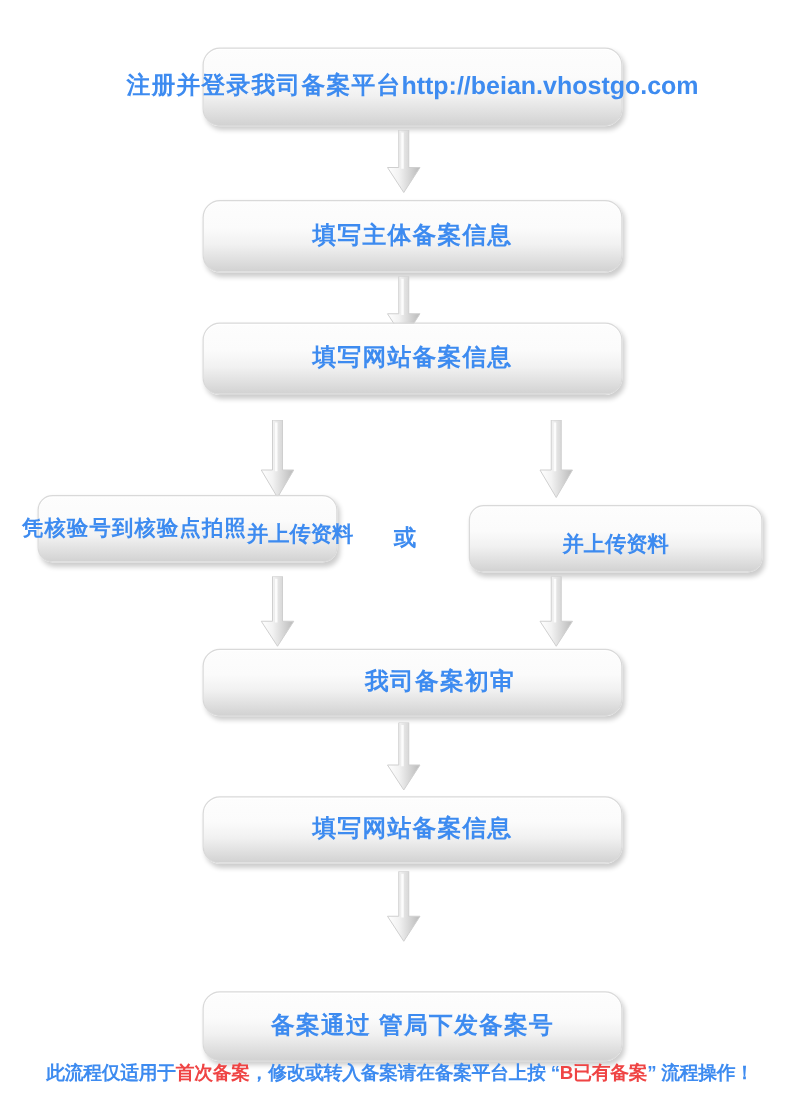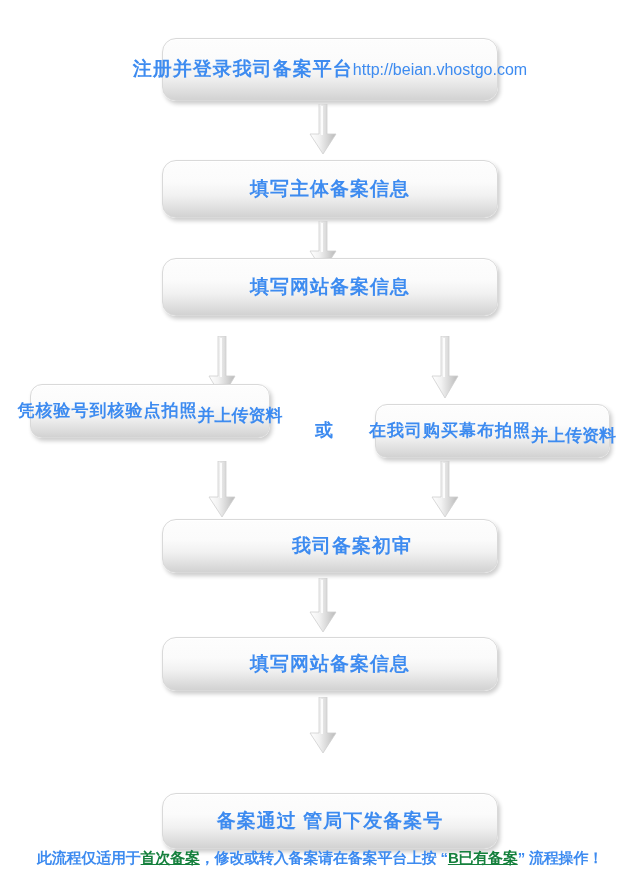--- a/index.html
+++ b/index.html
@@ -45,32 +45,32 @@
     line-height: 1.18;
   }
 
   .node .line1 {
     font-size: 19px;
     font-weight: bold;
     letter-spacing: 1px;
     white-space: nowrap;
   }
   .node .line2 {
-    font-size: 16px;
-    font-weight: normal;
+    font-size: 20px;
+    font-weight: bold;
     letter-spacing: 0px;
     white-space: nowrap;
     margin-top: 1px;
   }
 
   
   #node-register  { left: 162px; top: 38px;  width: 336px; height: 63px; }
   #node-subject   { left: 162px; top: 160px; width: 336px; height: 58px; }
   #node-website   { left: 162px; top: 258px; width: 336px; height: 58px; }
-  #node-branch-left  { left: 30px;  top: 384px; width: 240px; height: 54px; border-radius: 12px; }
+  #node-branch-left  { left: 30px;  top: 396px; width: 240px; height: 54px; border-radius: 12px; }
   #node-branch-right { left: 375px; top: 404px; width: 235px; height: 54px; border-radius: 12px; }
   #node-prereview { left: 162px; top: 519px; width: 336px; height: 54px; padding-left: 44px; }
   #node-submit    { left: 162px; top: 637px; width: 336px; height: 54px; }
   #node-pass      { left: 162px; top: 793px; width: 336px; height: 56px; }
 
   #node-branch-left .line1, #node-branch-right .line1,
   #node-branch-left .line2, #node-branch-right .line2 {
     font-size: 17px;
     font-weight: bold;
   }
@@ -102,21 +102,21 @@
     left: 0;
     top: 849px;
     width: 640px;
     text-align: center;
     font-size: 15px;
     font-weight: bold;
     color: #3d8bf0;
     white-space: nowrap;
     letter-spacing: -0.2px;
   }
-  #footer-note .hi { color: #15803d; text-decoration: underline; }
+  #footer-note .hi { color: #ef4444; }
 </style>
 </head>
 <body>
 
 <div class="canvas">
 
   <div class="node" id="node-register">
     <span class="line1">注册并登录我司备案平台</span>
     <span class="line2">http://beian.vhostgo.com</span>
   </div>
@@ -174,21 +174,20 @@
   </div>
 
   <div class="node" id="node-branch-left">
     <span class="line1">凭核验号到核验点拍照</span>
     <span class="line2">并上传资料</span>
   </div>
 
   <div id="or-label">或</div>
 
   <div class="node" id="node-branch-right">
-    <span class="line1">在我司购买幕布拍照</span>
     <span class="line2">并上传资料</span>
   </div>
 
   <div class="arrow" id="arrow-4l" style="left:207px; top:461px;">
     <svg width="30" height="58" viewBox="0 0 30 58">
       <g>
         <path d="M11,0 L19,0 L19,36 L28,36 L15,56 L2,36 L11,36 Z" fill="url(#ag1)" stroke="#cfcfcf" stroke-width="0.8"></path>
         <path d="M13,2 L15,2 L15,37 L13,37 Z" fill="#ffffff" opacity="0.85"></path>
       </g>
     </svg>

